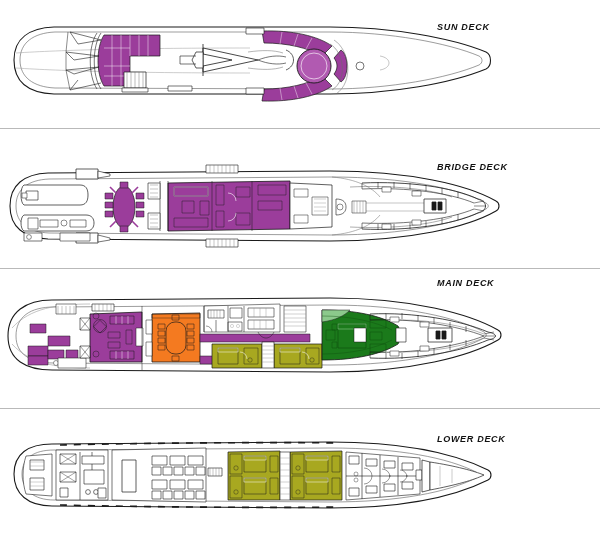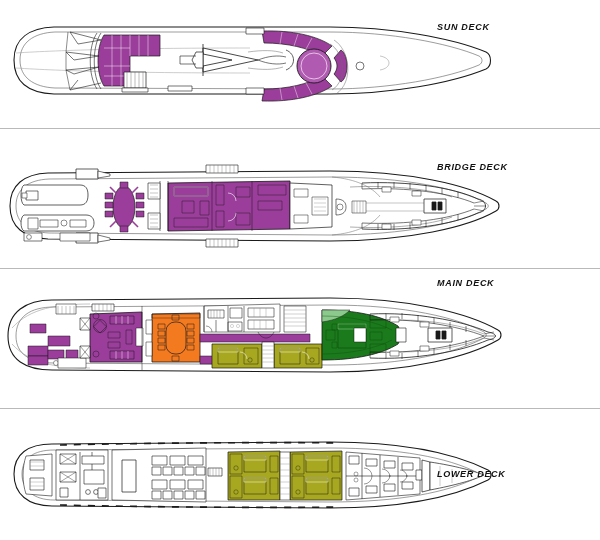--- a/index.html
+++ b/index.html
@@ -433,21 +433,21 @@
           <rect x="390" y="81" width="9" height="5" fill="#ffffff" stroke="#1a1a1a" stroke-width="0.5"></rect>
           <rect x="420" y="52" width="9" height="5" fill="#ffffff" stroke="#1a1a1a" stroke-width="0.5"></rect>
           <rect x="420" y="76" width="9" height="5" fill="#ffffff" stroke="#1a1a1a" stroke-width="0.5"></rect>
           <rect x="354" y="58" width="12" height="14" fill="#ffffff" stroke="#1a1a1a" stroke-width="0.5"></rect>
         </g>
       </g>
     </svg>
   </div>
 
   <div class="deck-panel" id="panel-lower" style="top: 412px; height: 128px;">
-    <div class="deck-label" id="label-lower" style="left: 437px; top: 22px; margin-top: 35px;">LOWER DECK</div>
+    <div class="deck-label" id="label-lower" style="left: 437px; top: 22px;">LOWER DECK</div>
     <svg class="deck-svg" width="600" height="128" viewBox="0 0 600 128">
       <g fill="none" stroke="#1a1a1a" stroke-width="0.8" stroke-linejoin="round">
 
         <path d="M14,62 C14,42 28,32 52,32 L330,30 C404,30 456,42 488,58 C492,60 492,66 488,68
                  C456,84 404,96 330,96 L52,94 C28,94 14,82 14,62 Z" fill="#ffffff" stroke="#1a1a1a" stroke-width="1.1"></path>
         <path d="M22,62 C22,46 34,38 54,38 L330,36 C400,36 448,46 476,60 C479,62 479,64 476,66
                  C448,80 400,90 330,90 L54,88 C34,88 22,78 22,62 Z" stroke="#5a5a5a" stroke-width="0.6"></path>
 
         <g stroke="#1a1a1a" stroke-width="1.6" stroke-dasharray="7 7">
           <path d="M60,33 C150,31 260,30 340,31"></path>

